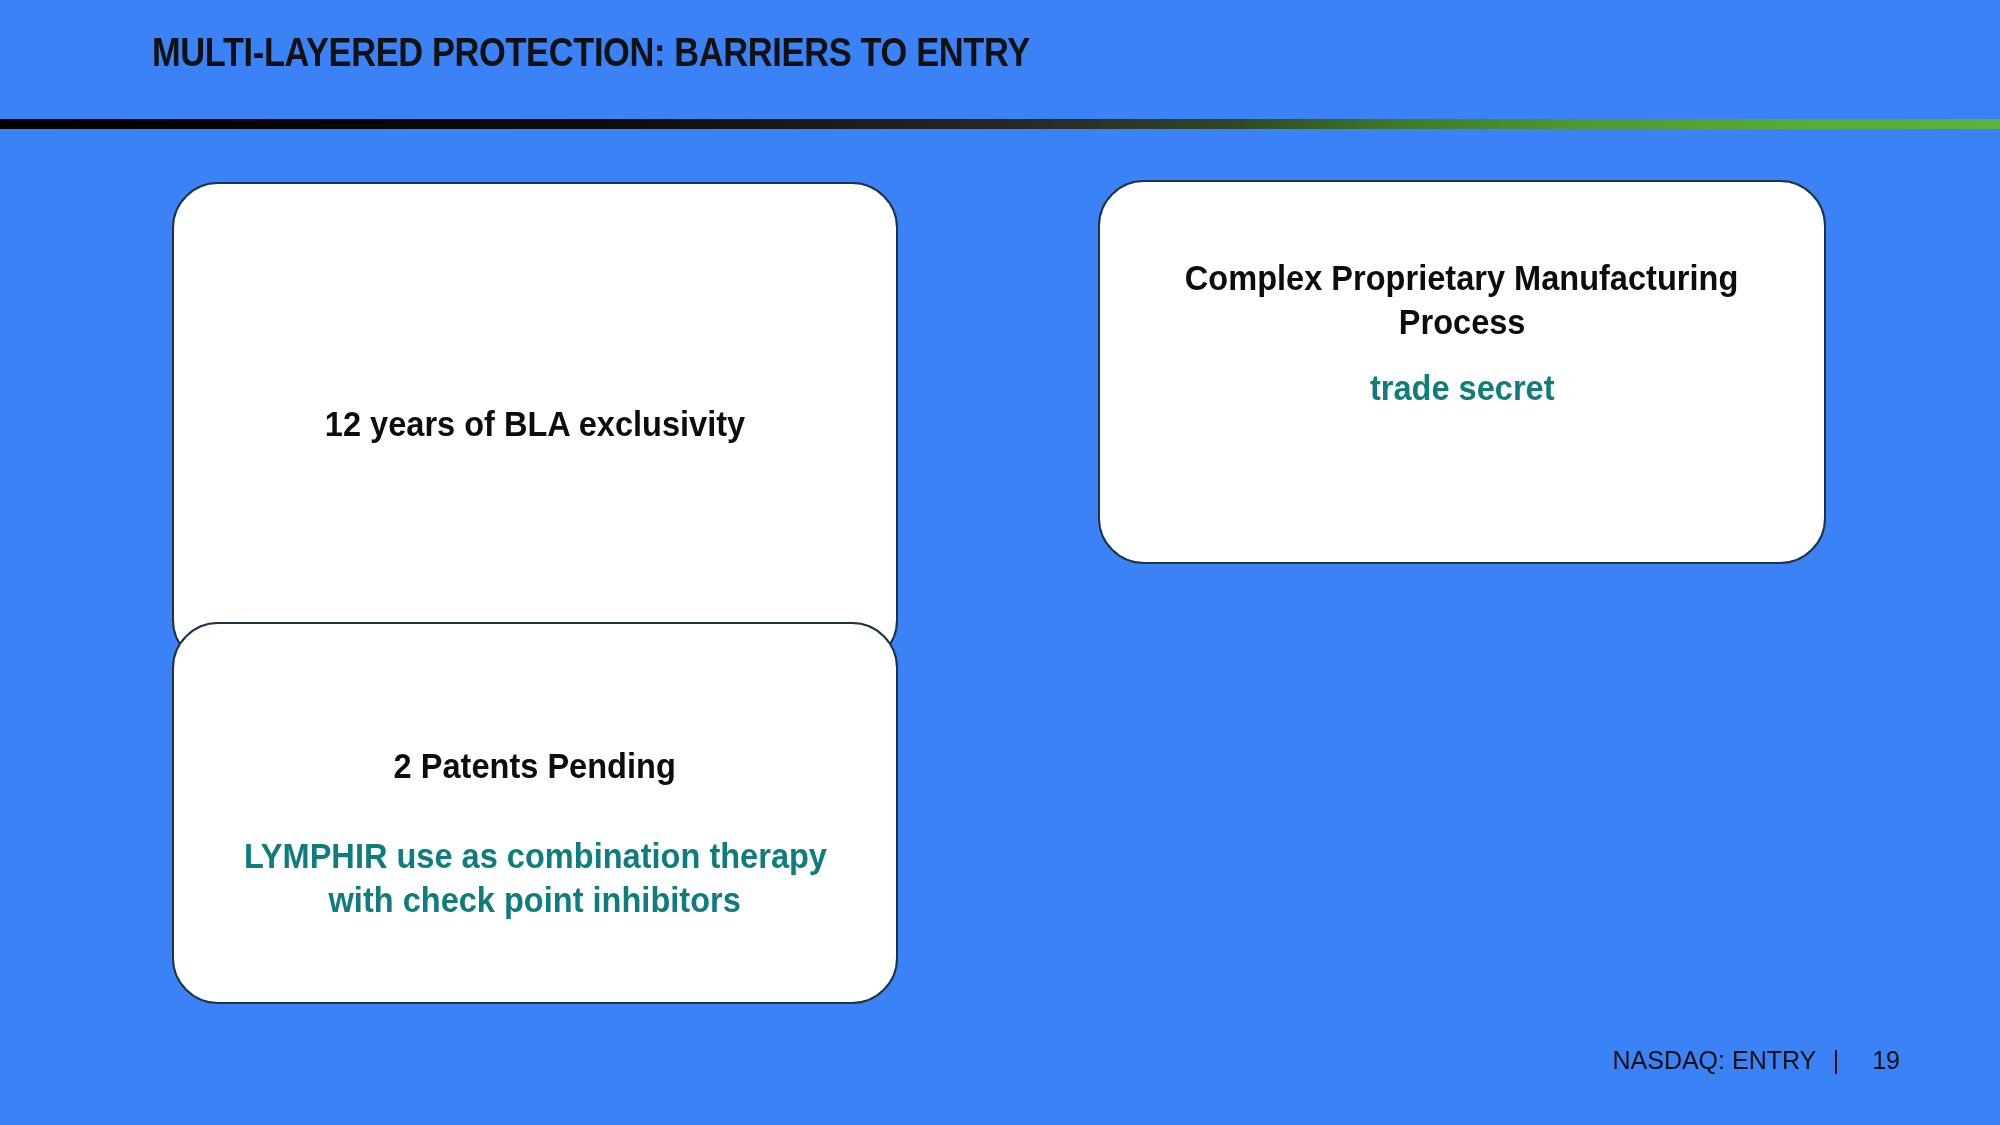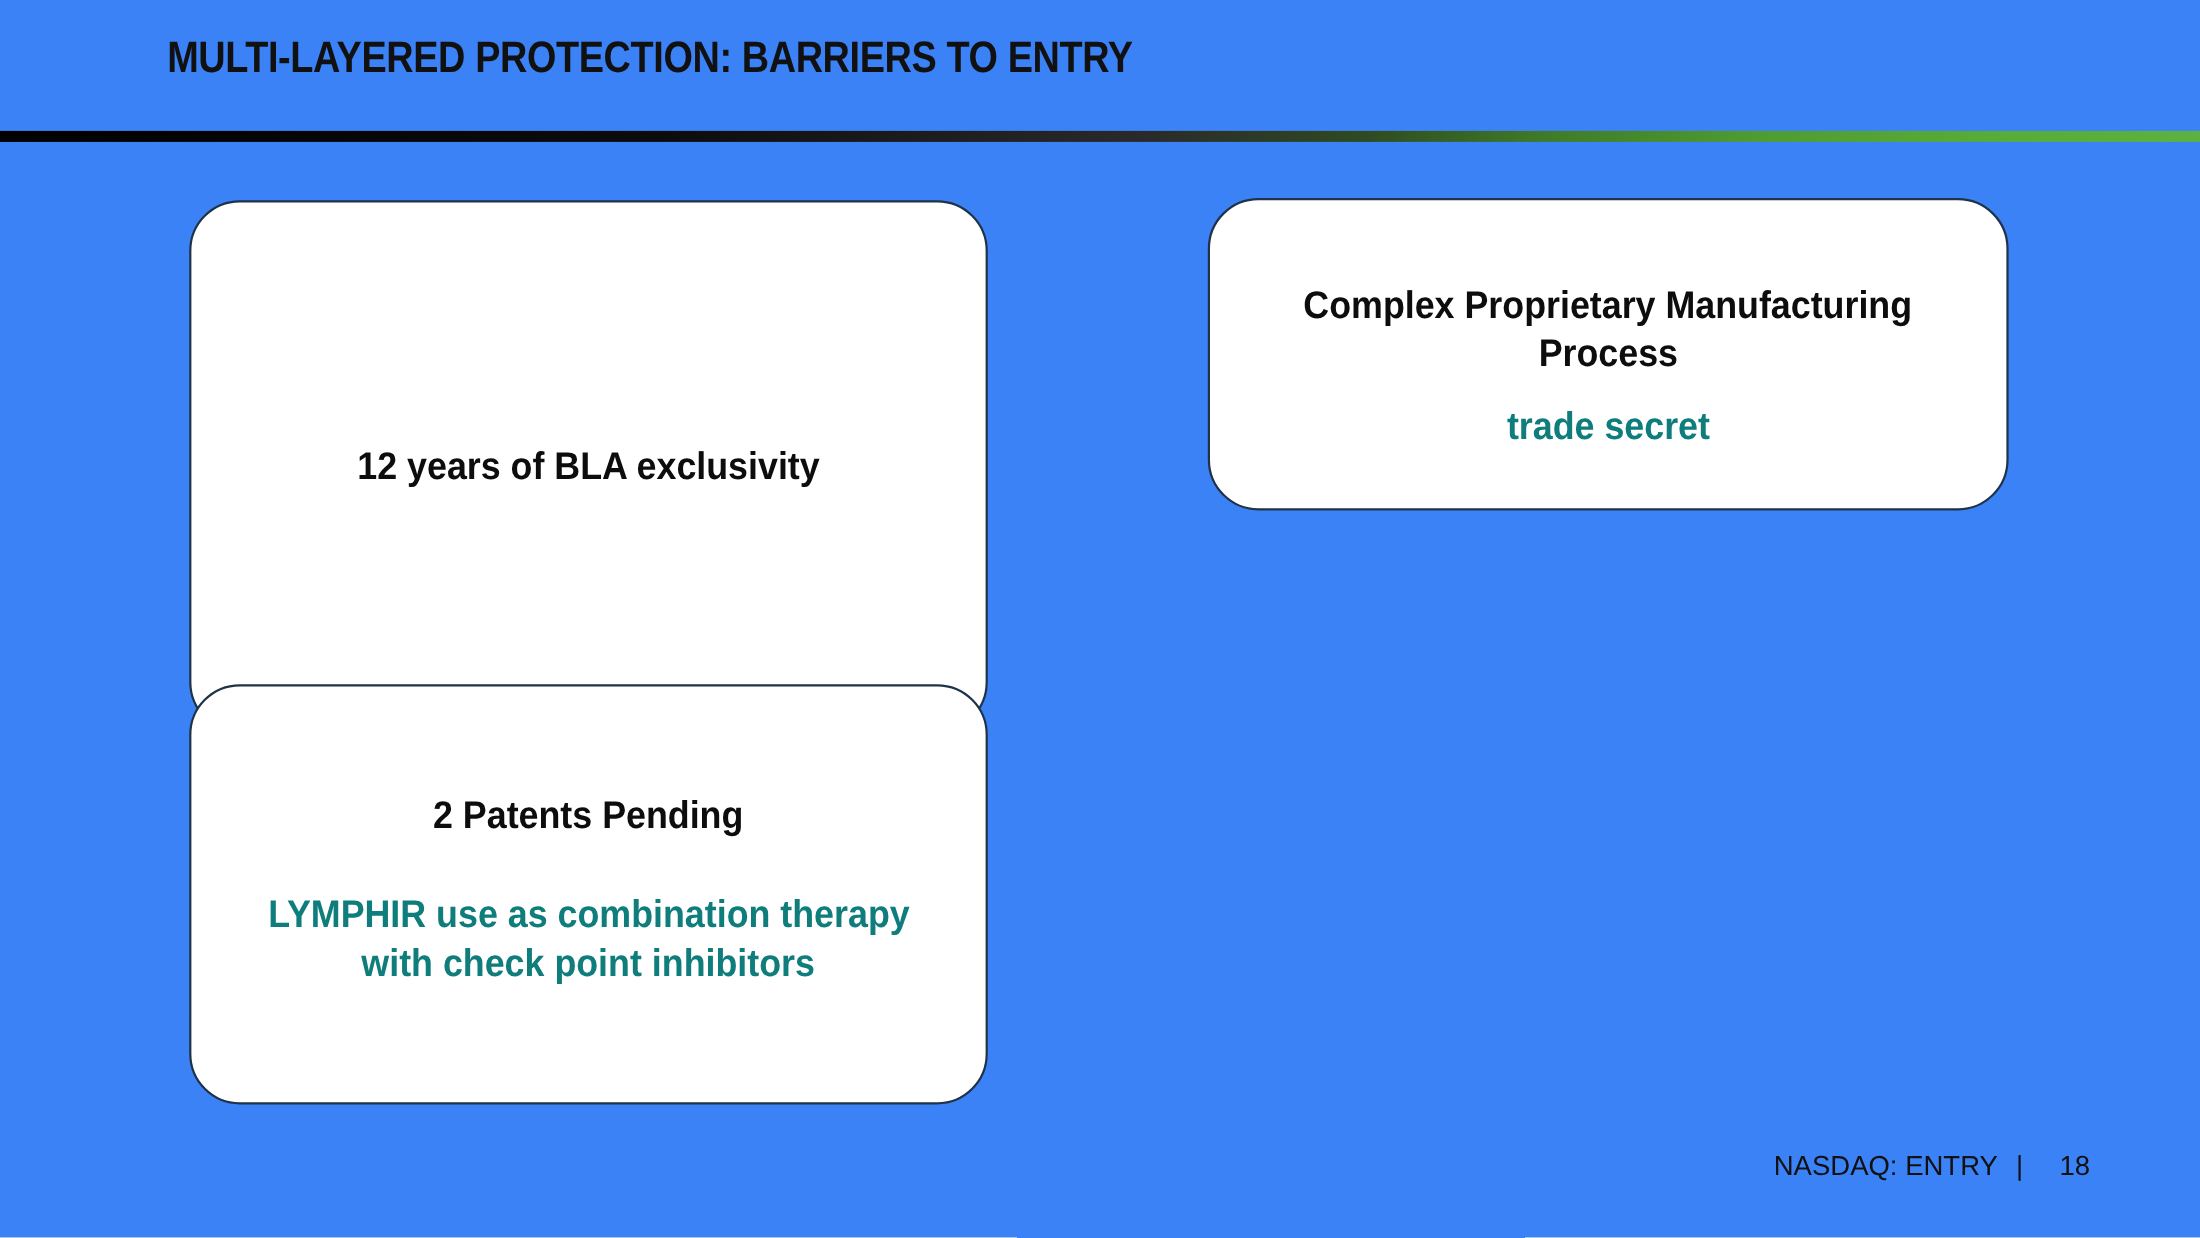--- a/index.html
+++ b/index.html
@@ -83,22 +83,22 @@
     position: absolute;
     box-sizing: border-box;
     border: 2px solid #1f3348;
     border-radius: 46px;
     background: #ffffff;
     display: flex;
     flex-direction: column;
     align-items: center;
   }
   #box-bla         { left: 172px;  top: 182px; width: 726px; height: 484px; justify-content: center; }
-  #box-manufacture { left: 1098px; top: 180px; width: 728px; height: 284px; padding-top: 74px; }
-  #box-patents     { left: 172px;  top: 622px; width: 726px; height: 382px; padding-top: 96px; }
+  #box-manufacture { left: 1098px; top: 180px; width: 728px; height: 384px; padding-top: 74px; }
+  #box-patents     { left: 172px;  top: 622px; width: 726px; height: 382px; padding-top: 120px; }
   #box-odd         { left: 1098px; top: 620px; width: 728px; height: 384px; padding-top: 36px; }
 
   .line-black {
     color: #0d0d0d;
     font-weight: bold;
     font-size: 35px;
     line-height: 1.26;
     text-align: center;
     transform: scaleX(0.93);
   }
@@ -151,16 +151,16 @@
     <div class="line-black">2 Patents Pending</div>
     <div class="gap-md"></div>
     <div class="line-teal">LYMPHIR use as combination therapy</div>
     <div class="line-teal">with check point inhibitors</div>
   </div>
 
 
   <div id="footer">
     <span>NASDAQ: ENTRY</span>
     <span class="sep">|</span>
-    <span class="pg">18</span>
+    <span class="pg">19</span>
   </div>
 
 </div>
 
 </body></html>

